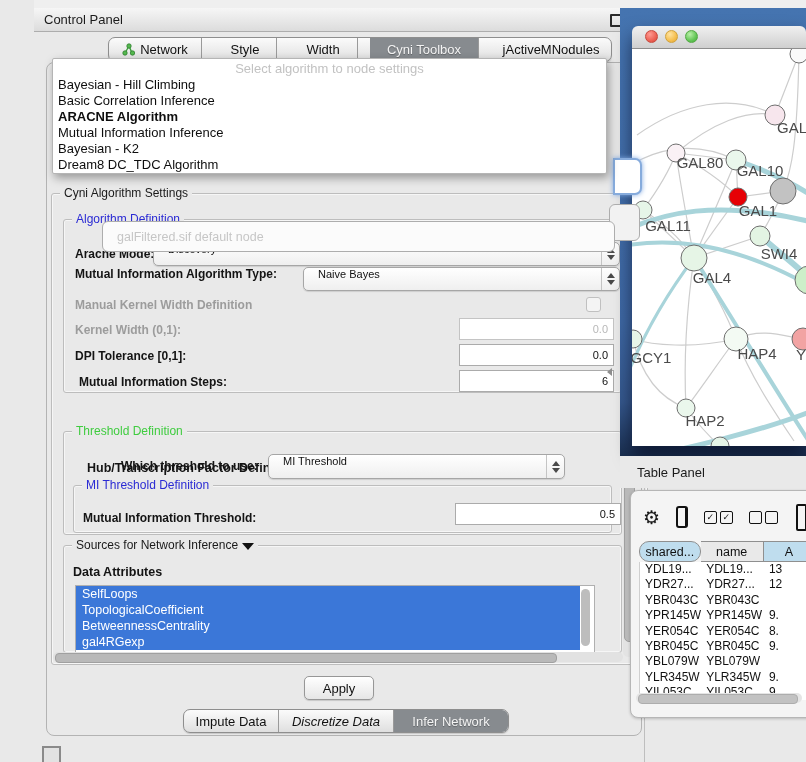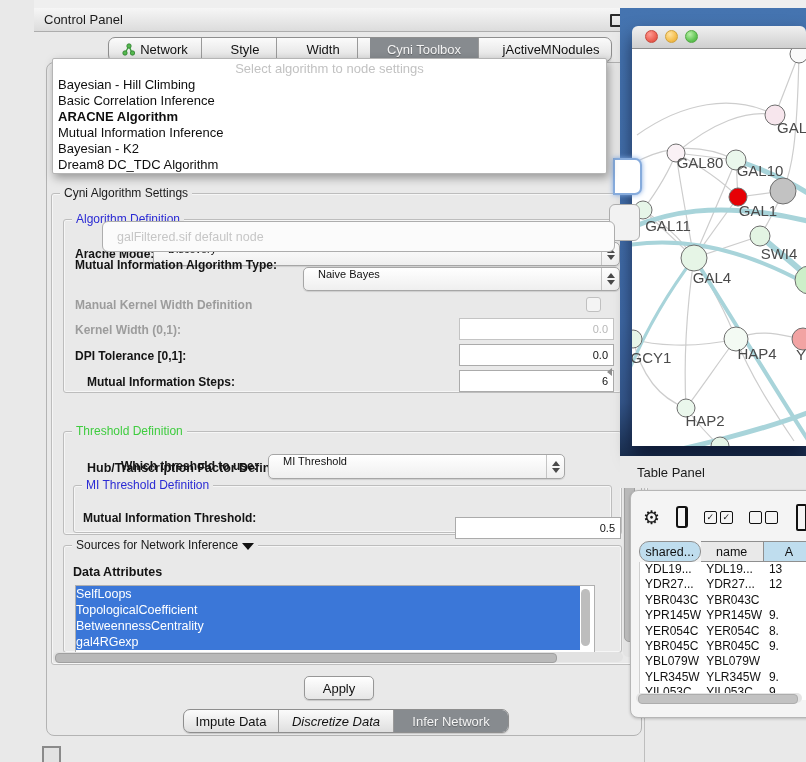--- a/index.html
+++ b/index.html
@@ -40,21 +40,21 @@
   .tri-up{width:0;height:0;border-left:4px solid transparent;border-right:4px solid transparent;border-bottom:5px solid #4A4A4A;}
   .tri-down{width:0;height:0;border-left:4px solid transparent;border-right:4px solid transparent;border-top:5px solid #4A4A4A;}
   .field{position:absolute;background:#FFF;border:1px solid #ABABAB;font-size:11px;color:#111;display:flex;align-items:center;justify-content:flex-end;padding:0 5px;}
   .field.disabled{color:#B8B8B8;border-color:#C4C4C4;}
   #kernel-check{left:551px;top:296px;width:13px;height:13px;border:1px solid #C0C0C0;border-radius:3px;background:#F4F4F4;}
   #hub-row{left:40px;top:398px;font-size:12.5px;font-weight:bold;color:#141414;display:flex;align-items:center;gap:8px;}
   .tri-right{width:0;height:0;border-top:6px solid transparent;border-bottom:6px solid transparent;border-left:8px solid #111;}
   .tri-dn-big{display:inline-block;width:0;height:0;border-left:6px solid transparent;border-right:6px solid transparent;border-top:7px solid #111;vertical-align:-1px;margin-left:4px;}
   
   #attr-list{left:40px;top:584px;width:518px;height:66px;border:1px solid #B0B0B0;background:#FFF;overflow:hidden;}
-  .li{height:16px;line-height:16px;width:504px;background:#3B77D8;color:#FFF;font-size:12.5px;box-sizing:border-box;}
+  .li{height:16px;line-height:16px;width:504px;background:#3B77D8;color:#FFF;font-size:12.5px;padding-left:6px;box-sizing:border-box;}
   #attr-vthumb{left:546px;top:588px;width:9px;height:57px;background:#BDBDBD;border-radius:5px;z-index:2;}
   .scroll-track-v{background:#E3E3E3;border-radius:6px;}
   #settings-vscroll{left:588px;top:198px;width:11px;height:458px;}
   #settings-vthumb{left:589px;top:201px;width:9px;height:438px;background:#B9B9B9;border-radius:5px;border:1px solid #A0A0A0;}
   #settings-hscroll{left:18px;top:651px;width:570px;height:10px;background:#E2E2E2;border-radius:5px;}
   #settings-hthumb{left:20px;top:652px;width:500px;height:8px;background:#B9B9B9;border-radius:4px;border:1px solid #A0A0A0;}
   #apply-btn{left:269px;top:675px;width:68px;height:22px;border:1px solid #979797;border-radius:5px;background:linear-gradient(#FFFFFF,#E6E6E6);font-size:13px;color:#111;display:flex;align-items:center;justify-content:center;box-shadow:0 1px 1px rgba(0,0,0,0.15);}
   #mini-icon{left:8px;top:746px;width:15px;height:16px;border:2px solid #8A8A8A;background:#E2E2E2;}
   
   #divider-arrow{left:607px;top:368px;width:0;height:0;border-top:4px solid transparent;border-bottom:4px solid transparent;border-right:5px solid #8E8E8E;}
@@ -144,35 +144,35 @@
         <span class="grouptitle blue">Algorithm Definition</span>
       </div>
       <div class="lbl" style="left:28px;top:184px;">Aracne Mode:</div>
       <div class="combo" style="left:106px;top:179px;width:465px;height:22px;">
         <span class="cval">Discovery</span>
         <span class="stepper">
             <span class="tri-up"></span>
             <span class="tri-down"></span>
           </span>
       </div>
-      <div class="lbl" style="left:28px;top:195px;">Mutual Information Algorithm Type:</div>
+      <div class="lbl" style="left:28px;top:204px;">Mutual Information Algorithm Type:</div>
       <div class="combo" style="left:256px;top:204px;width:315px;height:22px;">
         <span class="cval">Naive Bayes</span>
         <span class="stepper">
             <span class="tri-up"></span>
             <span class="tri-down"></span>
           </span>
       </div>
       <div class="lbl disabled" style="left:28px;top:235px;">Manual Kernel Width Definition</div>
       <div id="kernel-check" class="abs" style="left:539px;top:234px;"></div>
       <div class="lbl disabled" style="left:28px;top:260px;">Kernel Width (0,1):</div>
       <div class="field disabled" style="left:412px;top:255px;width:143px;height:20px;">0.0</div>
       <div class="lbl" style="left:28px;top:286px;">DPI Tolerance [0,1]:</div>
       <div class="field" style="left:412px;top:281px;width:143px;height:20px;">0.0</div>
-      <div class="lbl" style="left:28px;top:312px;padding-left:12px;">Mutual Information Steps:</div>
+      <div class="lbl" style="left:20px;top:312px;padding-left:12px;">Mutual Information Steps:</div>
       <div class="field" style="left:412px;top:307px;width:143px;height:20px;">6</div>
 
       <div id="hub-row" class="abs">
         <span>Hub/Transcription Factor Definition</span>
         <span class="tri-right"></span>
       </div>
 
       <div class="group" style="left:16px;top:368px;width:557px;height:102px;">
         <span class="grouptitle green">Threshold Definition</span>
       </div>
@@ -181,21 +181,21 @@
         <span class="cval">MI Threshold</span>
         <span class="stepper">
             <span class="tri-up"></span>
             <span class="tri-down"></span>
           </span>
       </div>
       <div class="group" style="left:26px;top:422px;width:537px;height:46px;">
         <span class="grouptitle blue">MI Threshold Definition</span>
       </div>
       <div class="lbl" style="left:36px;top:448px;">Mutual Information Threshold:</div>
-      <div class="field" style="left:408px;top:454px;width:145px;height:20px;padding-left:14px;">0.5</div>
+      <div class="field" style="left:408px;top:440px;width:145px;height:20px;padding-left:14px;">0.5</div>
 
       <div class="group" style="left:16px;top:482px;width:557px;height:106px;">
         <span class="grouptitle"><span>Sources for Network Inference</span><span class="tri-dn-big"></span></span>
       </div>
       <div class="lbl" style="left:26px;top:502px;font-size:12.5px;">Data Attributes</div>
       <div id="attr-list" class="abs" style="left:28px;top:522px;">
           <div class="li">SelfLoops</div>
           <div class="li">TopologicalCoefficient</div>
           <div class="li">BetweennessCentrality</div>
           <div class="li">gal4RGexp</div>

